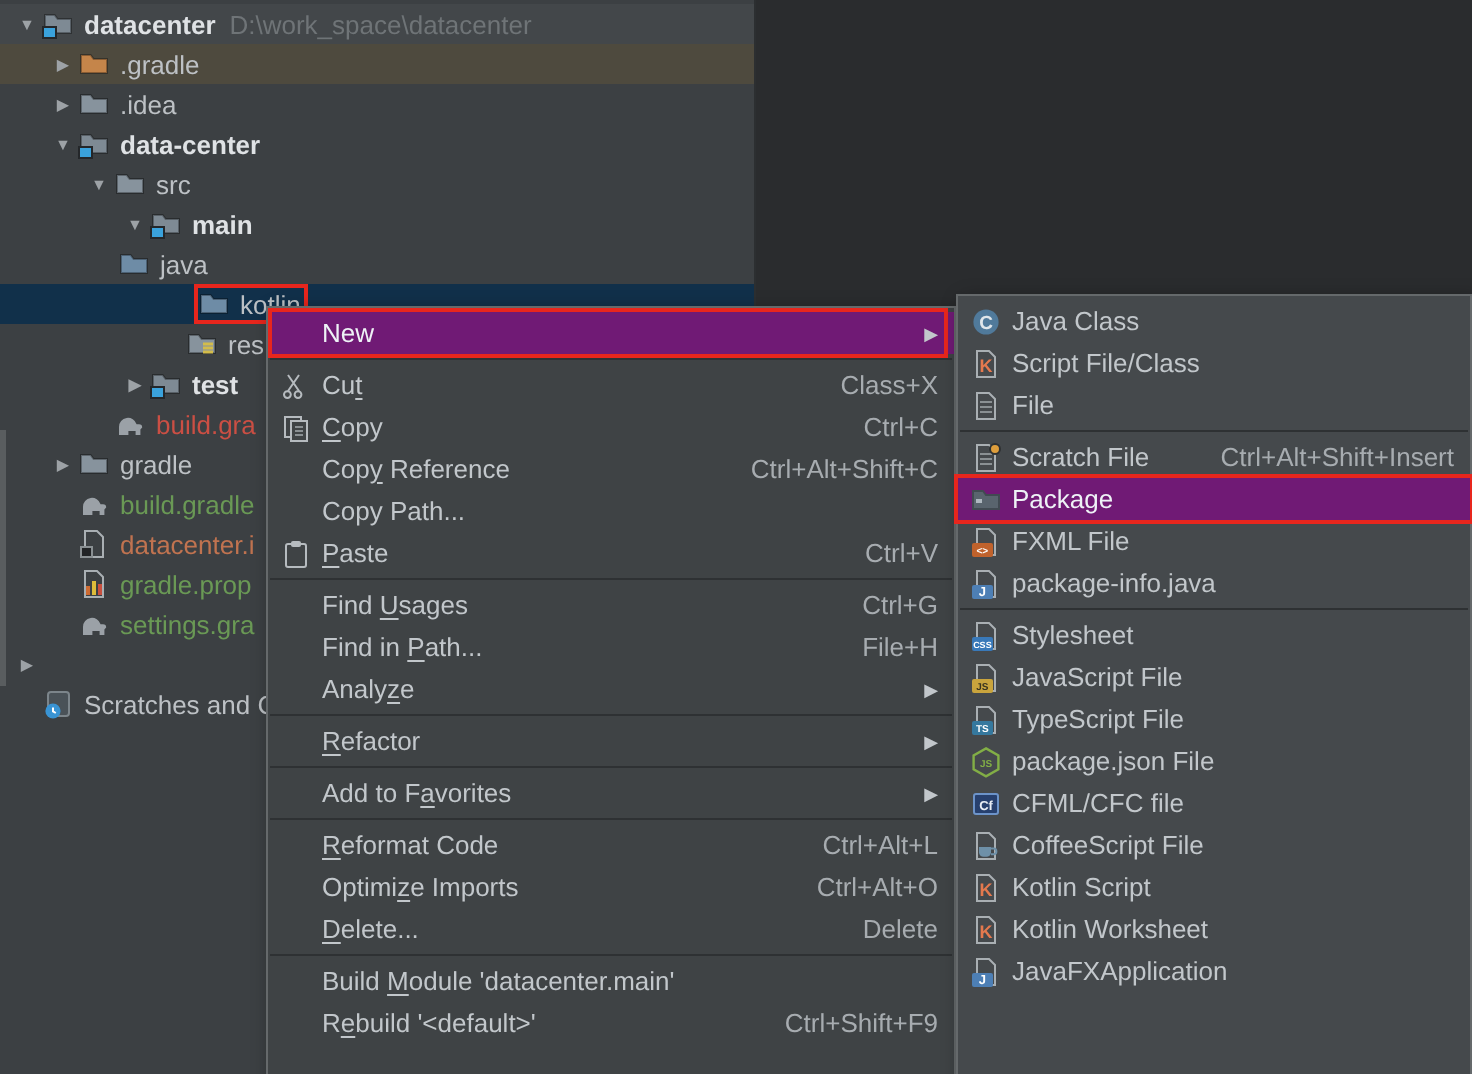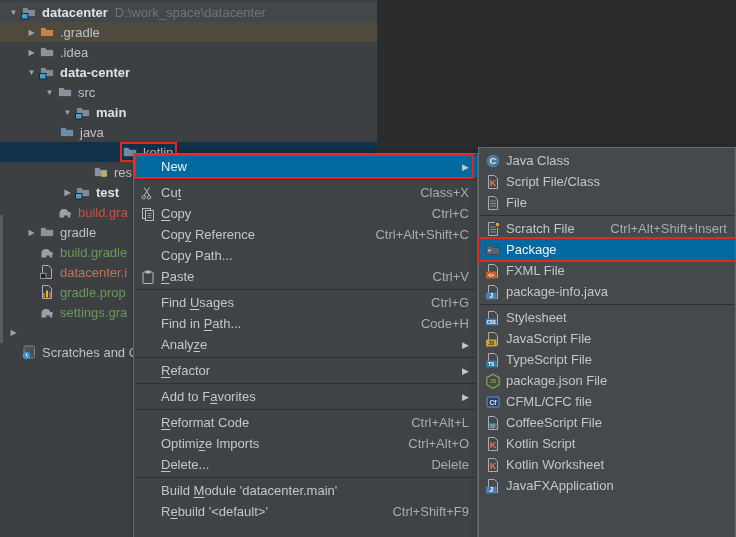--- a/index.html
+++ b/index.html
@@ -25,21 +25,21 @@
   
   .menu{position:absolute;background:#3F4345;border:1px solid #65696B;box-shadow:3px 3px 9px rgba(0,0,0,.45);
         padding:2px 0;box-sizing:border-box;}
   #context-menu{left:133px;top:153px;width:345px;height:400px;z-index:20;}
   #new-submenu{left:478px;top:147px;width:258px;height:400px;background:#45494C;z-index:25;}
   .mitem{position:relative;display:flex;align-items:center;height:21px;padding:0 8px 0 5px;
          color:#C2C7CB;white-space:nowrap;}
   .micon{width:18px;height:16px;flex:none;margin-right:4px;display:flex;align-items:center;justify-content:center;}
   .mshort{margin-left:auto;padding-left:18px;color:#A7ACB0;}
   .arrow{margin-left:auto;font-size:9px;color:#C2C7CB;}
-  .mitem.sel{background:#0369a1;color:#EEF2F6;}
+  .mitem.sel{background:#701a75;color:#EEF2F6;}
   .mitem u{text-underline-offset:2px;}
   .msep{height:1px;background:#2E3133;margin:2px 1px;}
   .mitem.annotated::after{content:'';position:absolute;top:-2px;bottom:-2px;left:0;right:3px;
                           border:2px solid #E8261D;pointer-events:none;}
   #new-submenu .mitem.annotated::after{left:-2px;right:-2px;}
   svg{display:block;}
   svg text{font-family:"Liberation Sans",sans-serif;}
 </style>
 </head>
 <body>
@@ -121,21 +121,21 @@
         <span class="chev"></span>
         <span class="lbox">
           <span class="ticon">
             <svg width="16" height="16" viewBox="0 0 16 16" aria-hidden="true">
               <path d="M1.5 3.5h4.8l1.5 2h6.7v7h-13z" fill="#6E8CA6" stroke="rgba(0,0,0,.3)"></path>
             </svg>
           </span>
           <span>java</span>
         </span>
       </div>
-      <div class="trow sel" style="padding-left: 107px;">
+      <div class="trow sel" style="padding-left: 84px;">
         <span class="chev"></span>
         <span class="lbox anno-box">
           <span class="ticon">
             <svg width="16" height="16" viewBox="0 0 16 16" aria-hidden="true">
               <path d="M1.5 3.5h4.8l1.5 2h6.7v7h-13z" fill="#6E8CA6" stroke="rgba(0,0,0,.3)"></path>
             </svg>
           </span>
           <span>kotlin</span>
         </span>
       </div>
@@ -301,21 +301,21 @@
       </div>
       <div class="msep"></div>
       <div class="mitem">
         <span class="micon"></span>
         <span class="mlabel">Find <u>U</u>sages</span>
         <span class="mshort">Ctrl+G</span>
       </div>
       <div class="mitem">
         <span class="micon"></span>
         <span class="mlabel">Find in <u>P</u>ath...</span>
-        <span class="mshort">Code+H</span>
+        <span class="mshort">File+H</span>
       </div>
       <div class="mitem">
         <span class="micon"></span>
         <span class="mlabel">Analy<u>z</u>e</span>
         <span class="arrow">▶</span>
       </div>
       <div class="msep"></div>
       <div class="mitem">
         <span class="micon"></span>
         <span class="mlabel"><u>R</u>efactor</span>

